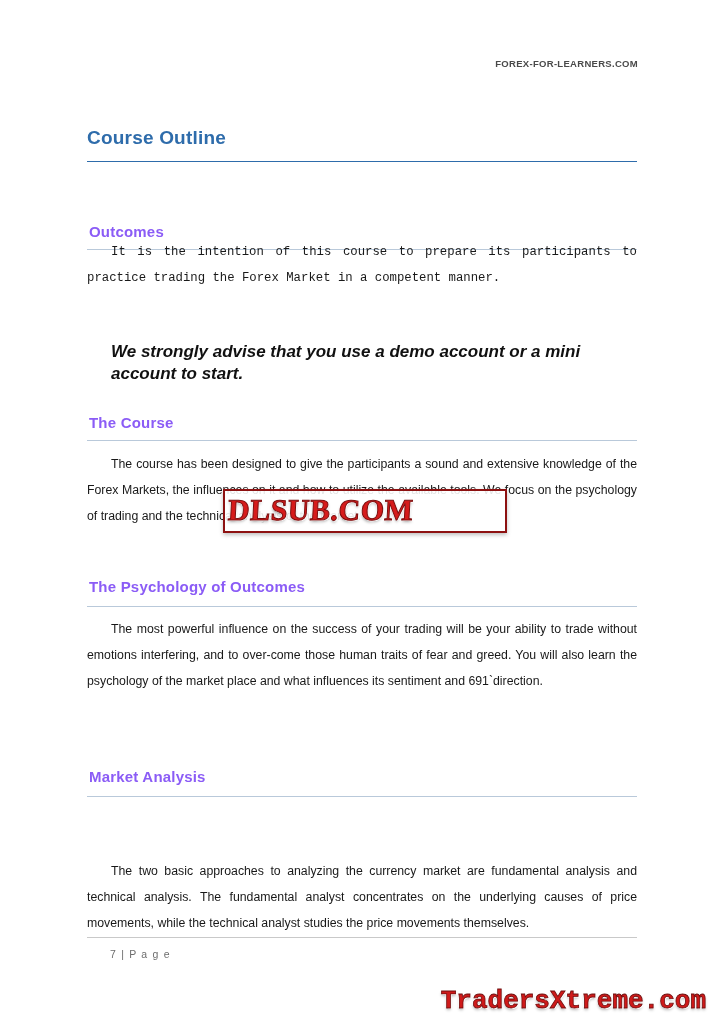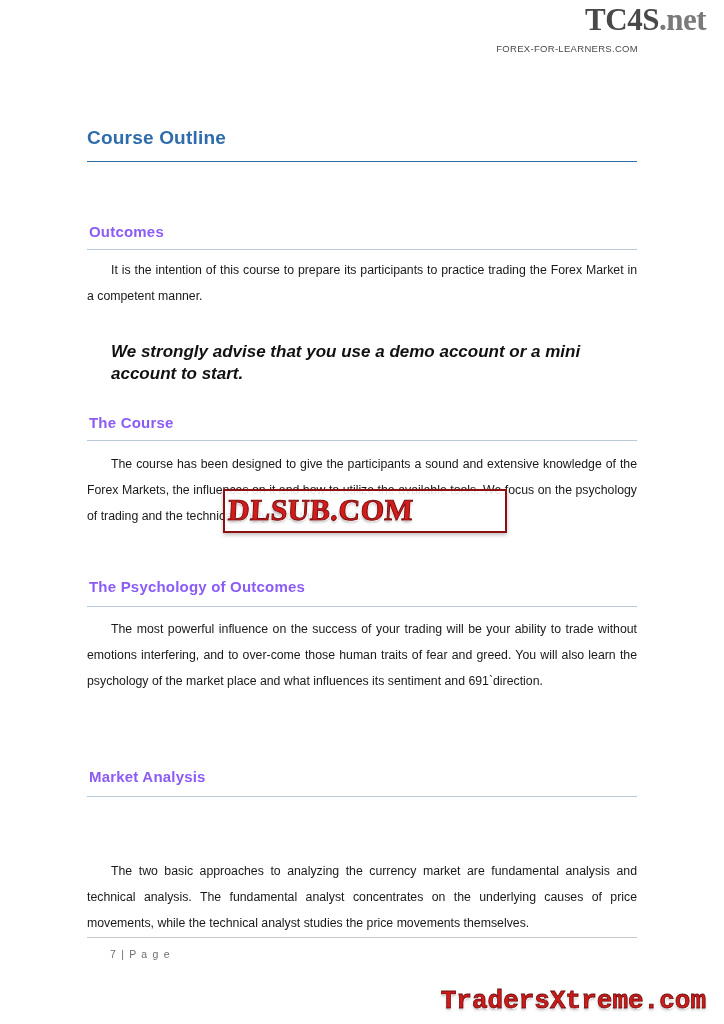--- a/index.html
+++ b/index.html
@@ -35,27 +35,28 @@
     text-shadow: 1px 1px 0 rgba(255,255,255,0.55);
     opacity: 0.92;
     white-space: nowrap;
   }
   .wm-tc4s .dim {
     color: #6f6f6f;
   }
 
   .wm-header-site {
     position: absolute;
-    top: 43px;
+    top: 58px;
     right: 86px;
     font-family: "Liberation Sans", sans-serif;
     font-size: 9.5px;
     letter-spacing: 0.3px;
     color: #4a4a4a;
     white-space: nowrap;
+    font-weight: bold;
   }
 
   .wm-dlsub {
     position: absolute;
     left: 228px;
     top: 493px;
     font-family: "Liberation Serif", serif;
     font-size: 30px;
     font-weight: bold;
     letter-spacing: 0.5px;
@@ -165,21 +166,21 @@
     font-size: 17px;
     font-weight: bold;
     font-style: italic;
     line-height: 22px;
     color: #111111;
   }
 
   
   #sec-outcomes       { top: 221px; }
   #rule-outcomes      { top: 249px; }
-  #p-outcomes         { top: 257px; }
+  #p-outcomes         { top: 239px; font-family: Liberation Mono, monospace; }
   #p-advice           { top: 341px; }
 
   #sec-course         { top: 412px; }
   #rule-course        { top: 440px; }
   #p-course           { top: 451px; }
 
   #sec-psych          { top: 576px; }
   #rule-psych         { top: 606px; }
   #p-psych            { top: 616px; }
 
@@ -204,21 +205,20 @@
     font-size: 10.5px;
     color: #6d6d6d;
     letter-spacing: 1.2px;
   }
 </style>
 </head>
 <body>
 
 <div class="page">
 
-  <div class="wm-tc4s"><span>TC4S</span><span class="dim">.net</span></div>
 
   <div class="wm-header-site">FOREX-FOR-LEARNERS.COM</div>
 
   <div class="content">
 
     <h1 class="doc-title">Course Outline</h1>
     <div class="title-rule"></div>
 
     <h2 class="section" id="sec-outcomes">Outcomes</h2>
     <div class="section-rule" id="rule-outcomes"></div>

